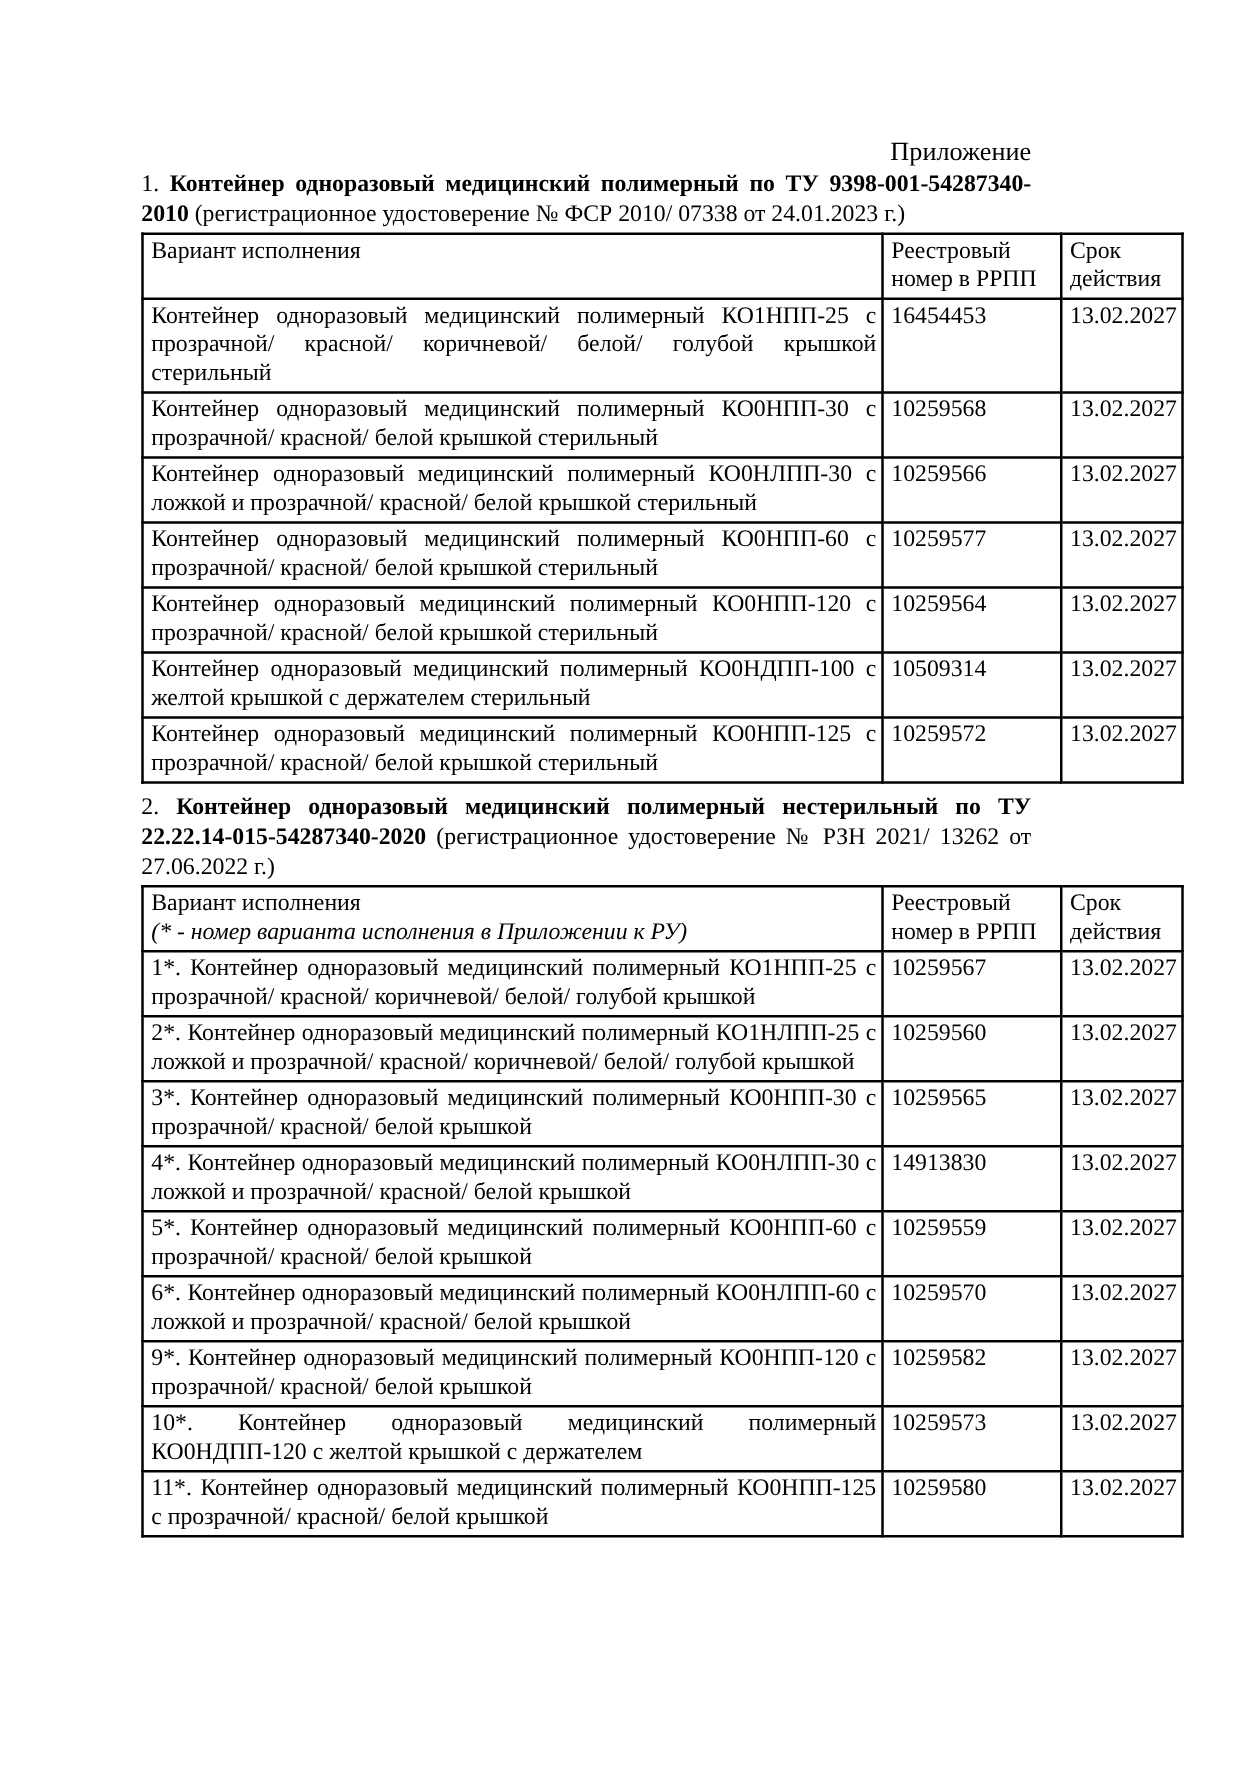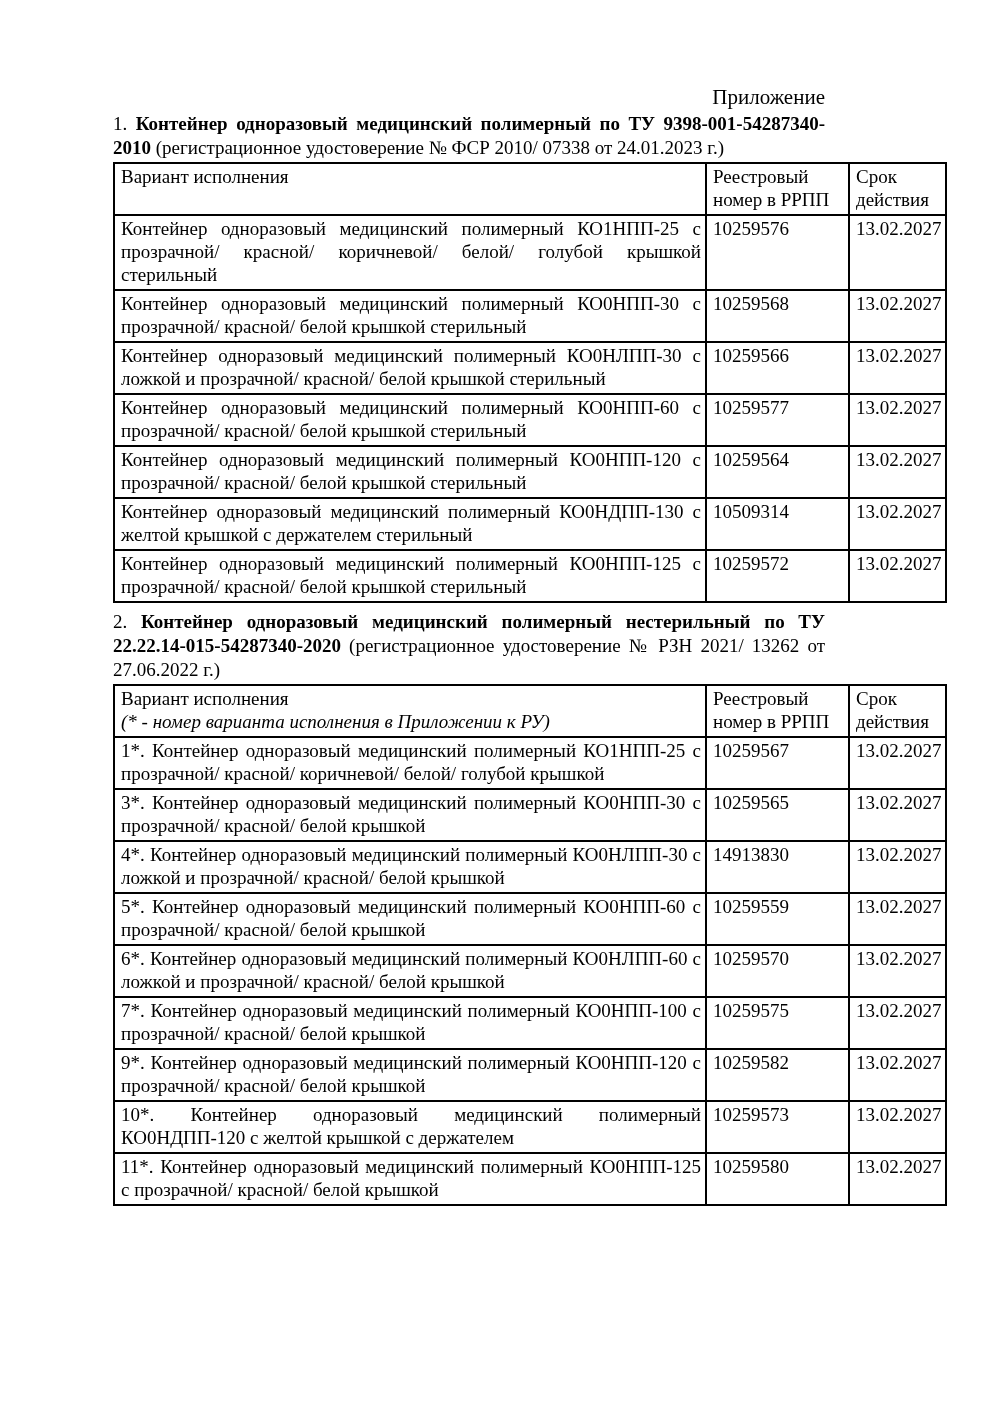--- a/index.html
+++ b/index.html
@@ -7,20 +7,21 @@
   body {
     width: 1000px;
     height: 1414px;
     color: #000000;
     font-family: "Liberation Serif", "DejaVu Serif", serif;
     overflow: hidden;
   }
   .page {
     padding: 84px 55px 0 113px;
     width: 880px;
+    margin-top: 24px;
   }
   .appendix {
     font-size: 21px;
     line-height: 26px;
     text-align: right;
     margin-bottom: 2px;
   }
   .sec-title {
     font-size: 19px;
     line-height: 24px;
@@ -70,21 +71,21 @@
         <tr>
           <th>Вариант исполнения</th>
           <th>Реестровый номер в РРПП</th>
           <th>Срок действия</th>
         </tr>
       </thead>
       <tbody>
 
           <tr>
             <td class="cell-variant">Контейнер одноразовый медицинский полимерный КО1НПП-25 с прозрачной/ красной/ коричневой/ белой/ голубой крышкой стерильный</td>
-            <td class="cell-number">10259576</td>
+            <td class="cell-number">16454453</td>
             <td class="cell-term">13.02.2027</td>
           </tr>
 
 
           <tr>
             <td class="cell-variant">Контейнер одноразовый медицинский полимерный КО0НПП-30 с прозрачной/ красной/ белой крышкой стерильный</td>
             <td class="cell-number">10259568</td>
             <td class="cell-term">13.02.2027</td>
           </tr>
 
@@ -102,21 +103,21 @@
 
 
 
           <tr>
             <td class="cell-variant">Контейнер одноразовый медицинский полимерный КО0НПП-120 с прозрачной/ красной/ белой крышкой стерильный</td>
             <td class="cell-number">10259564</td>
             <td class="cell-term">13.02.2027</td>
           </tr>
 
           <tr>
-            <td class="cell-variant">Контейнер одноразовый медицинский полимерный КО0НДПП-130 с желтой крышкой с держателем стерильный</td>
+            <td class="cell-variant">Контейнер одноразовый медицинский полимерный КО0НДПП-100 с желтой крышкой с держателем стерильный</td>
             <td class="cell-number">10509314</td>
             <td class="cell-term">13.02.2027</td>
           </tr>
 
           <tr>
             <td class="cell-variant">Контейнер одноразовый медицинский полимерный КО0НПП-125 с прозрачной/ красной/ белой крышкой стерильный</td>
             <td class="cell-number">10259572</td>
             <td class="cell-term">13.02.2027</td>
           </tr>
         </tbody>
@@ -143,20 +144,25 @@
         </tr>
       </thead>
       <tbody>
 
           <tr>
             <td class="cell-variant">1*. Контейнер одноразовый медицинский полимерный КО1НПП-25 с прозрачной/ красной/ коричневой/ белой/ голубой крышкой</td>
             <td class="cell-number">10259567</td>
             <td class="cell-term">13.02.2027</td>
           </tr>
 
+          <tr>
+            <td class="cell-variant">2*. Контейнер одноразовый медицинский полимерный КО1НЛПП-25 с ложкой и прозрачной/ красной/ коричневой/ белой/ голубой крышкой</td>
+            <td class="cell-number">10259560</td>
+            <td class="cell-term">13.02.2027</td>
+          </tr>
 
           <tr>
             <td class="cell-variant">3*. Контейнер одноразовый медицинский полимерный КО0НПП-30 с прозрачной/ красной/ белой крышкой</td>
             <td class="cell-number">10259565</td>
             <td class="cell-term">13.02.2027</td>
           </tr>
 
           <tr>
             <td class="cell-variant">4*. Контейнер одноразовый медицинский полимерный КО0НЛПП-30 с ложкой и прозрачной/ красной/ белой крышкой</td>
             <td class="cell-number">14913830</td>
@@ -168,25 +174,20 @@
             <td class="cell-number">10259559</td>
             <td class="cell-term">13.02.2027</td>
           </tr>
 
           <tr>
             <td class="cell-variant">6*. Контейнер одноразовый медицинский полимерный КО0НЛПП-60 с ложкой и прозрачной/ красной/ белой крышкой</td>
             <td class="cell-number">10259570</td>
             <td class="cell-term">13.02.2027</td>
           </tr>
 
-          <tr>
-            <td class="cell-variant">7*. Контейнер одноразовый медицинский полимерный КО0НПП-100 с прозрачной/ красной/ белой крышкой</td>
-            <td class="cell-number">10259575</td>
-            <td class="cell-term">13.02.2027</td>
-          </tr>
 
           <tr>
             <td class="cell-variant">9*. Контейнер одноразовый медицинский полимерный КО0НПП-120 с прозрачной/ красной/ белой крышкой</td>
             <td class="cell-number">10259582</td>
             <td class="cell-term">13.02.2027</td>
           </tr>
 
           <tr>
             <td class="cell-variant">10*. Контейнер одноразовый медицинский полимерный КО0НДПП-120 с желтой крышкой с держателем</td>
             <td class="cell-number">10259573</td>

